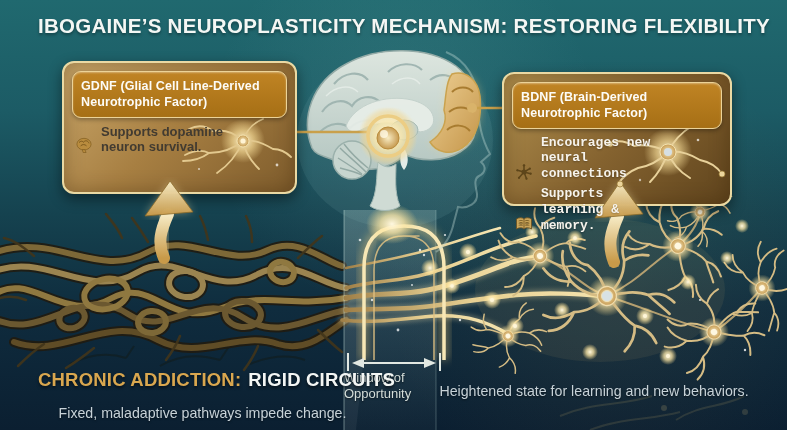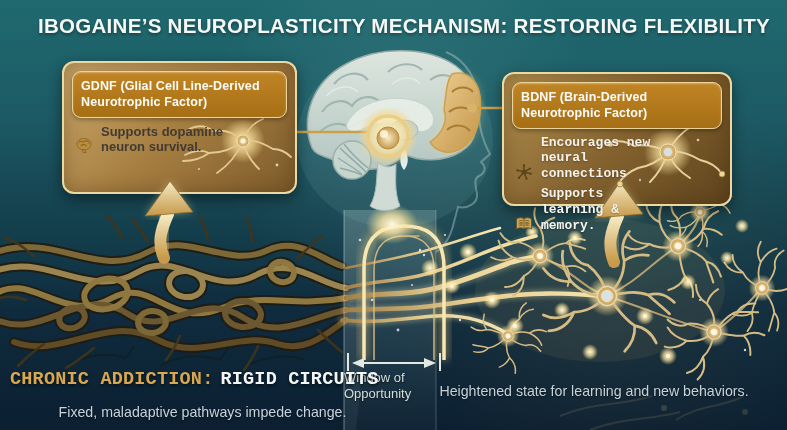--- a/index.html
+++ b/index.html
@@ -26,22 +26,22 @@
   .card-item{display:flex;align-items:flex-end;gap:7px;margin:4px 10px 0;position:relative;z-index:2;}
   .card-item .txt{font-size:13px;line-height:1.22;font-weight:600;max-width:132px;}
   .gdnf .card-item .txt{color:#423b31;}
   .bdnf .card-item .txt{color:#f6f3ec;text-shadow:0 1px 2px rgba(0,0,0,.3);font-family:Liberation Mono, monospace;}
   .ic{flex:0 0 auto;margin-top:0;}
   .deco{position:absolute;z-index:1;}
   
   .caption{position:absolute;text-align:center;}
   .caption.left{left:10px;top:369px;width:385px;}
   .caption.right{left:408px;top:369px;width:372px;}
-  .cap-title{display:flex;justify-content:flex-start;gap:7px;font-weight:800;font-size:18.5px;
-    letter-spacing:.2px;color:#f3f6f4;text-shadow:0 2px 3px rgba(0,0,0,.55);font-family:Liberation Mono, monospace;}
+  .cap-title{display:flex;justify-content:flex-end;gap:7px;font-weight:800;font-size:18.5px;
+    letter-spacing:.2px;color:#f3f6f4;text-shadow:0 2px 3px rgba(0,0,0,.55);}
   .cap-title .gold{color:#d9a74f;}
   .cap-sub{margin-top:14px;font-size:14.2px;color:#c7d2d8;text-shadow:0 1px 2px rgba(0,0,0,.5);}
   .window-label{position:absolute;left:344px;top:370px;width:100px;text-align:left;
     font-size:13px;line-height:1.25;color:#d4ddd9;text-shadow:0 1px 2px rgba(0,0,0,.5);}
 </style>
 </head>
 <body>
 
 <div class="canvas">
 

